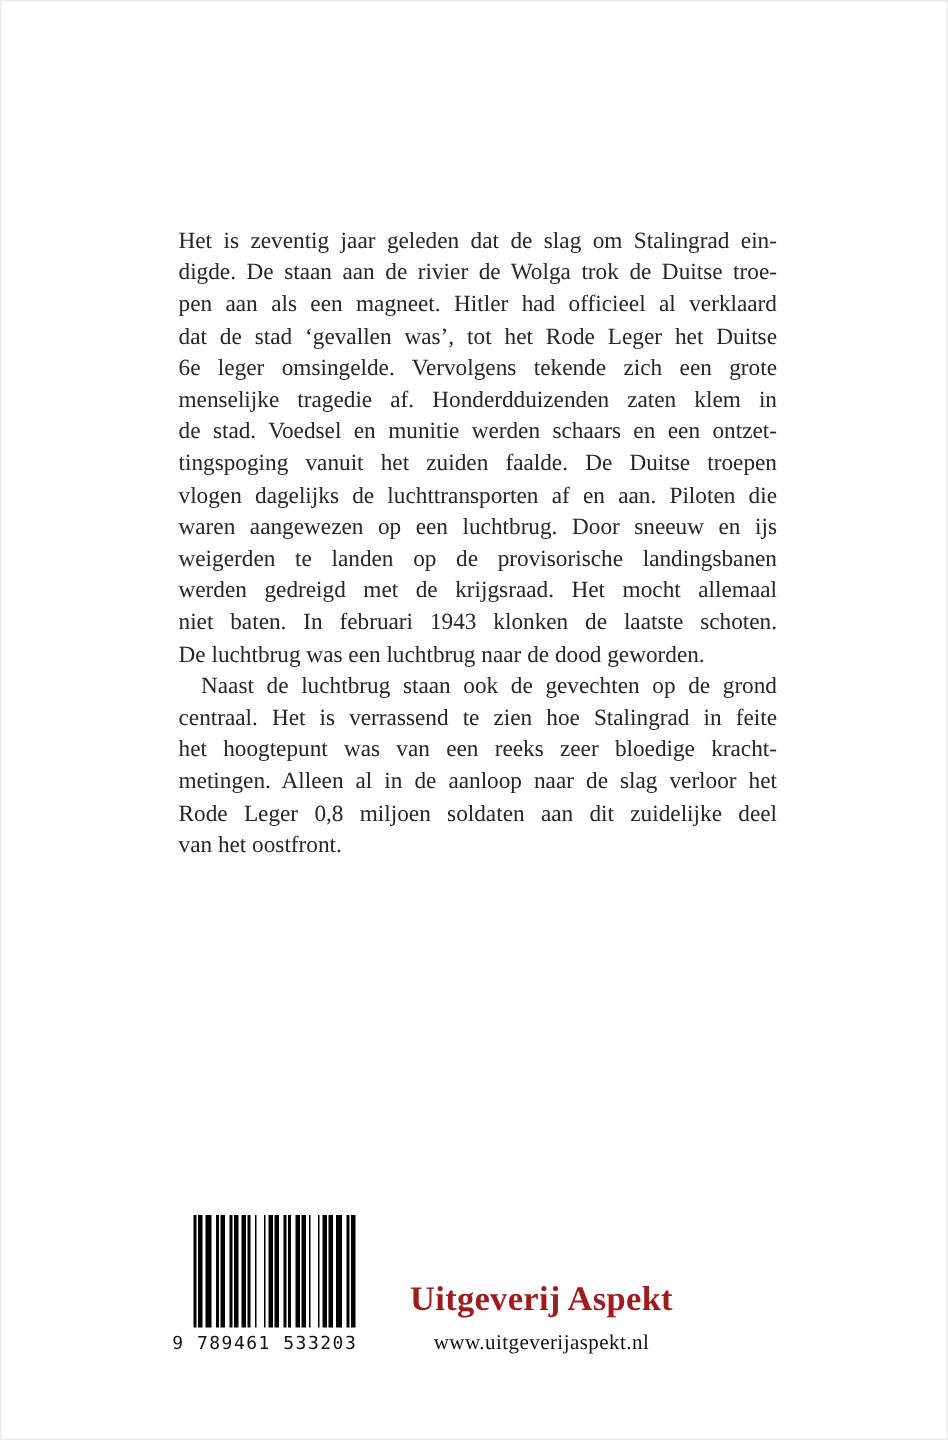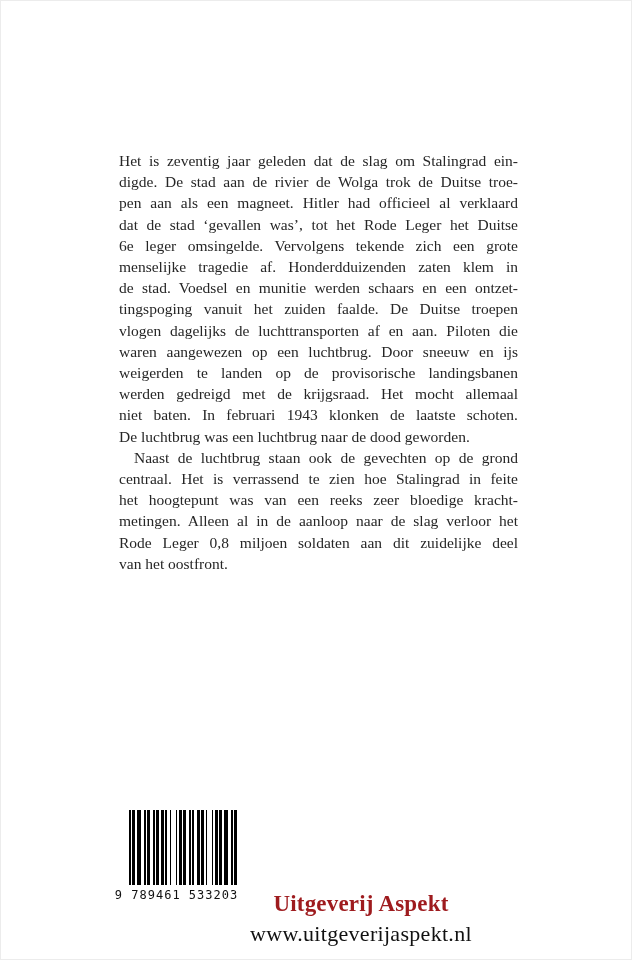--- a/index.html
+++ b/index.html
@@ -57,46 +57,46 @@
     font-family: "DejaVu Sans Mono", monospace;
     font-size: 12px;
     letter-spacing: 1px;
     color: #111111;
     white-space: nowrap;
     text-align: center;
   }
   .publisher-block {
     position: absolute;
     left: 240px;
-    top: 889px;
+    top: 851px;
     width: 240px;
     text-align: center;
   }
   .publisher-name {
     font-size: 23px;
     font-weight: bold;
     line-height: 27px;
     letter-spacing: 0.2px;
   }
   .publisher-site {
     margin-top: 7px;
-    font-size: 22px;
+    font-size: 14px;
     line-height: 20px;
     color: #111111;
     letter-spacing: 0.3px;
   }
 </style>
 </head>
 <body>
 
 <div class="page">
 
   <div class="blurb" id="blurb">
       <div class="line">Het is zeventig jaar geleden dat de slag om Stalingrad ein-</div>
-      <div class="line">digde. De stad aan de rivier de Wolga trok de Duitse troe-</div>
+      <div class="line">digde. De staan aan de rivier de Wolga trok de Duitse troe-</div>
       <div class="line">pen aan als een magneet. Hitler had officieel al verklaard</div>
       <div class="line">dat de stad ‘gevallen was’, tot het Rode Leger het Duitse</div>
       <div class="line">6e leger omsingelde. Vervolgens tekende zich een grote</div>
       <div class="line">menselijke tragedie af. Honderdduizenden zaten klem in</div>
       <div class="line">de stad. Voedsel en munitie werden schaars en een ontzet-</div>
       <div class="line">tingspoging vanuit het zuiden faalde. De Duitse troepen</div>
       <div class="line">vlogen dagelijks de luchttransporten af en aan. Piloten die</div>
       <div class="line">waren aangewezen op een luchtbrug. Door sneeuw en ijs</div>
       <div class="line">weigerden te landen op de provisorische landingsbanen</div>
       <div class="line">werden gedreigd met de krijgsraad. Het mocht allemaal</div>

